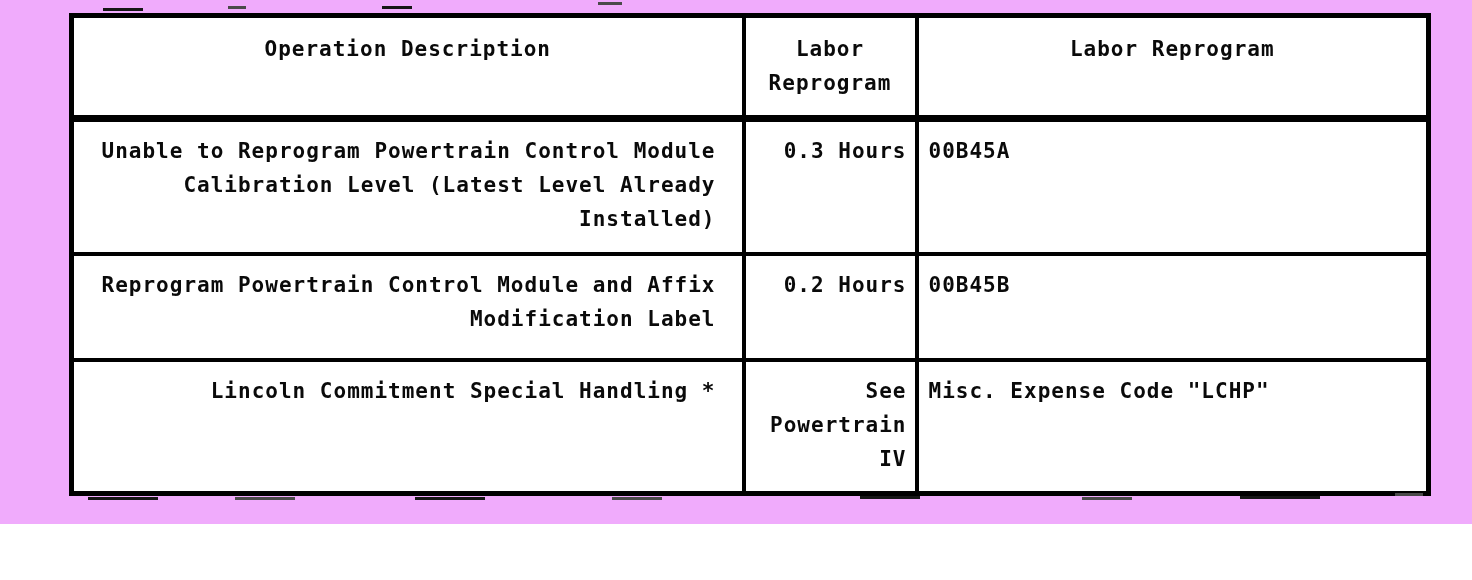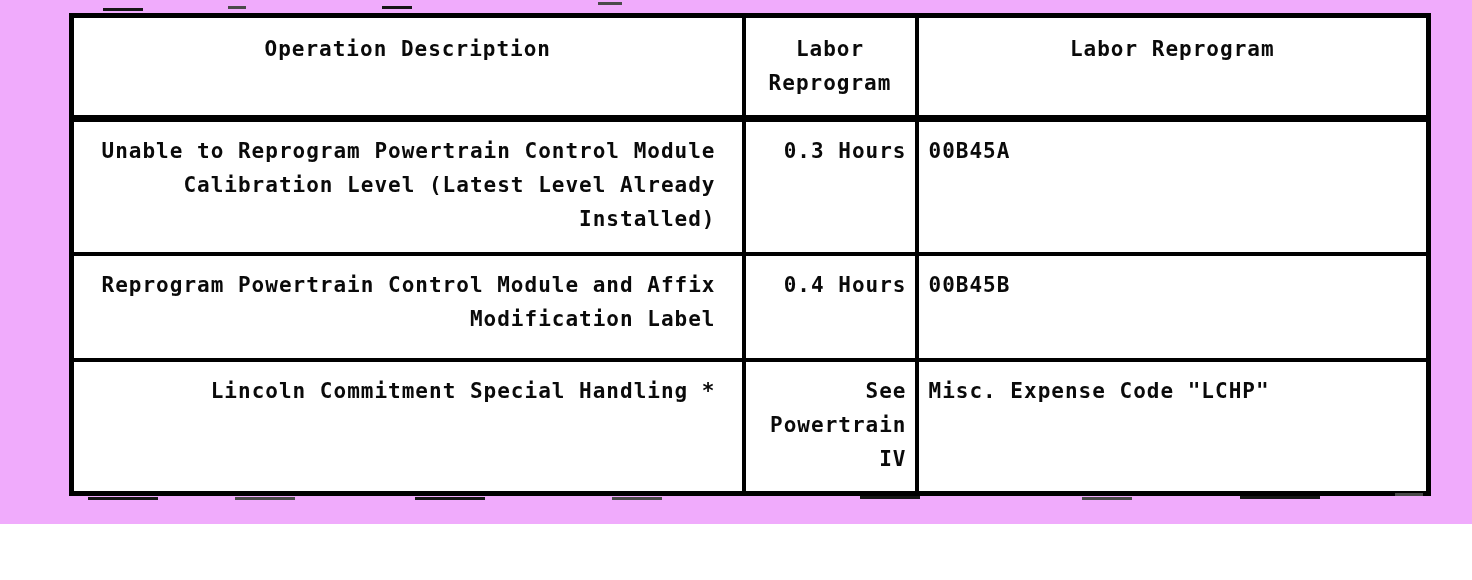--- a/index.html
+++ b/index.html
@@ -90,21 +90,21 @@
       </tr>
     </thead>
     <tbody>
       <tr class="r1">
         <td class="desc">Unable to Reprogram Powertrain Control Module Calibration Level (Latest Level Already Installed)</td>
         <td class="allow">0.3 Hours</td>
         <td class="op">00B45A</td>
       </tr>
       <tr class="r2">
         <td class="desc">Reprogram Powertrain Control Module and Affix Modification Label</td>
-        <td class="allow">0.4 Hours</td>
+        <td class="allow">0.2 Hours</td>
         <td class="op">00B45B</td>
       </tr>
       <tr class="r3">
         <td class="desc">Lincoln Commitment Special Handling *</td>
         <td class="allow">See Powertrain IV</td>
         <td class="op">Misc. Expense Code "LCHP"</td>
       </tr>
     </tbody>
   </table>
 

